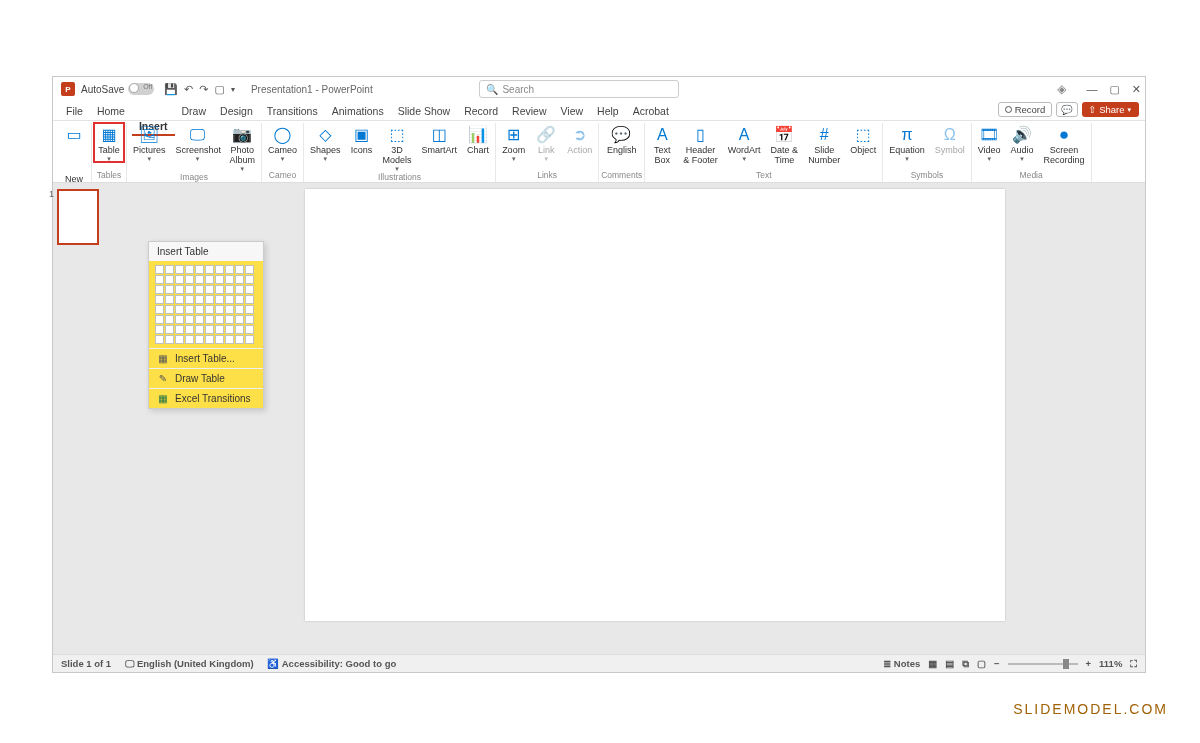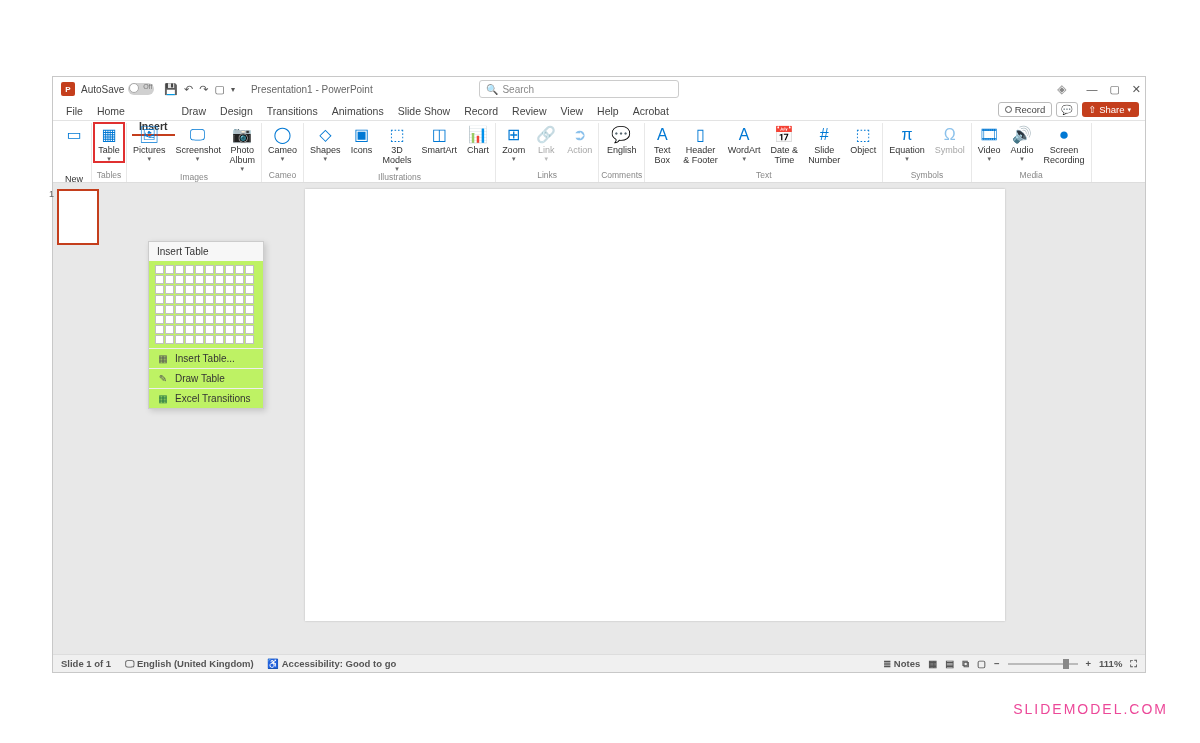--- a/index.html
+++ b/index.html
@@ -37,32 +37,32 @@
   .rbtn.highlight { outline:2px solid #e03030; outline-offset:-1px;}
   .disabled { opacity:0.45; }
   
   .workspace { flex:1; display:flex; background:#e8e8e8; position:relative;}
   .thumb-pane { width: 52px; background:#e8e8e8; padding:6px 4px;}
   .thumb { width:42px; height:56px; border:2px solid #c43e1c; background:#fff; position:relative;}
   .thumb-num { position:absolute; left:-8px; top:0; font-size:9px; color:#666;}
   .canvas-area { flex:1; position:relative;}
   .slide-canvas { position:absolute; left:200px; top:6px; width:700px; height:432px; background:#fff; box-shadow:0 0 2px rgba(0,0,0,0.2);}
   
-  .table-popup { position:absolute; left:95px; top:164px; width:116px; background:#bef264; border:1px solid #ccc; box-shadow:2px 2px 6px rgba(0,0,0,0.15); font-size:10px; color:#333; z-index:5;}
+  .table-popup { position:absolute; left:95px; top:164px; width:116px; background:#fde047; border:1px solid #ccc; box-shadow:2px 2px 6px rgba(0,0,0,0.15); font-size:10px; color:#333; z-index:5;}
   .table-popup .hdr { padding:4px 8px; font-size:10px; background:#f7f7f7;}
   .grid10 { padding:4px 6px; display:grid; grid-template-columns:repeat(10, 9px); grid-auto-rows:9px; gap:1px;}
   .grid10 div { border:1px solid #c0c0c0; background:#fff;}
   .table-popup .it { padding:4px 8px; display:flex; align-items:center; gap:6px; border-top:1px solid #eee; cursor:pointer;}
   .table-popup .it .mi { width:12px; text-align:center; color:#555; font-size:10px;}
   
   .statusbar { height:18px; background:#f0f0f0; border-top:1px solid #ddd; display:flex; align-items:center; font-size:9.5px; color:#555; padding:0 8px; gap:14px; position:relative;font-weight:bold;}
   .statusbar .right { position:absolute; right:8px; display:flex; align-items:center; gap:8px;text-align:right;}
   .zoom-slider { width:70px; height:2px; background:#bbb; position:relative;}
   .zoom-slider .zk { width:6px; height:10px; background:#888; position:absolute; left:55px; top:-4px;}
-  .watermark { position:absolute; right:32px; bottom:26px; font-size:14px; letter-spacing:2px; color:#ec4899; font-weight:400;}
+  .watermark { position:absolute; right:32px; bottom:26px; font-size:14px; letter-spacing:2px; color:#a16207; font-weight:400;}
 </style>
 </head>
 <body>
 
 <div class="outer">
 
   <div class="titlebar">
     <div class="p-icon">P</div>
     <div class="autosave">
       <span>AutoSave</span>

